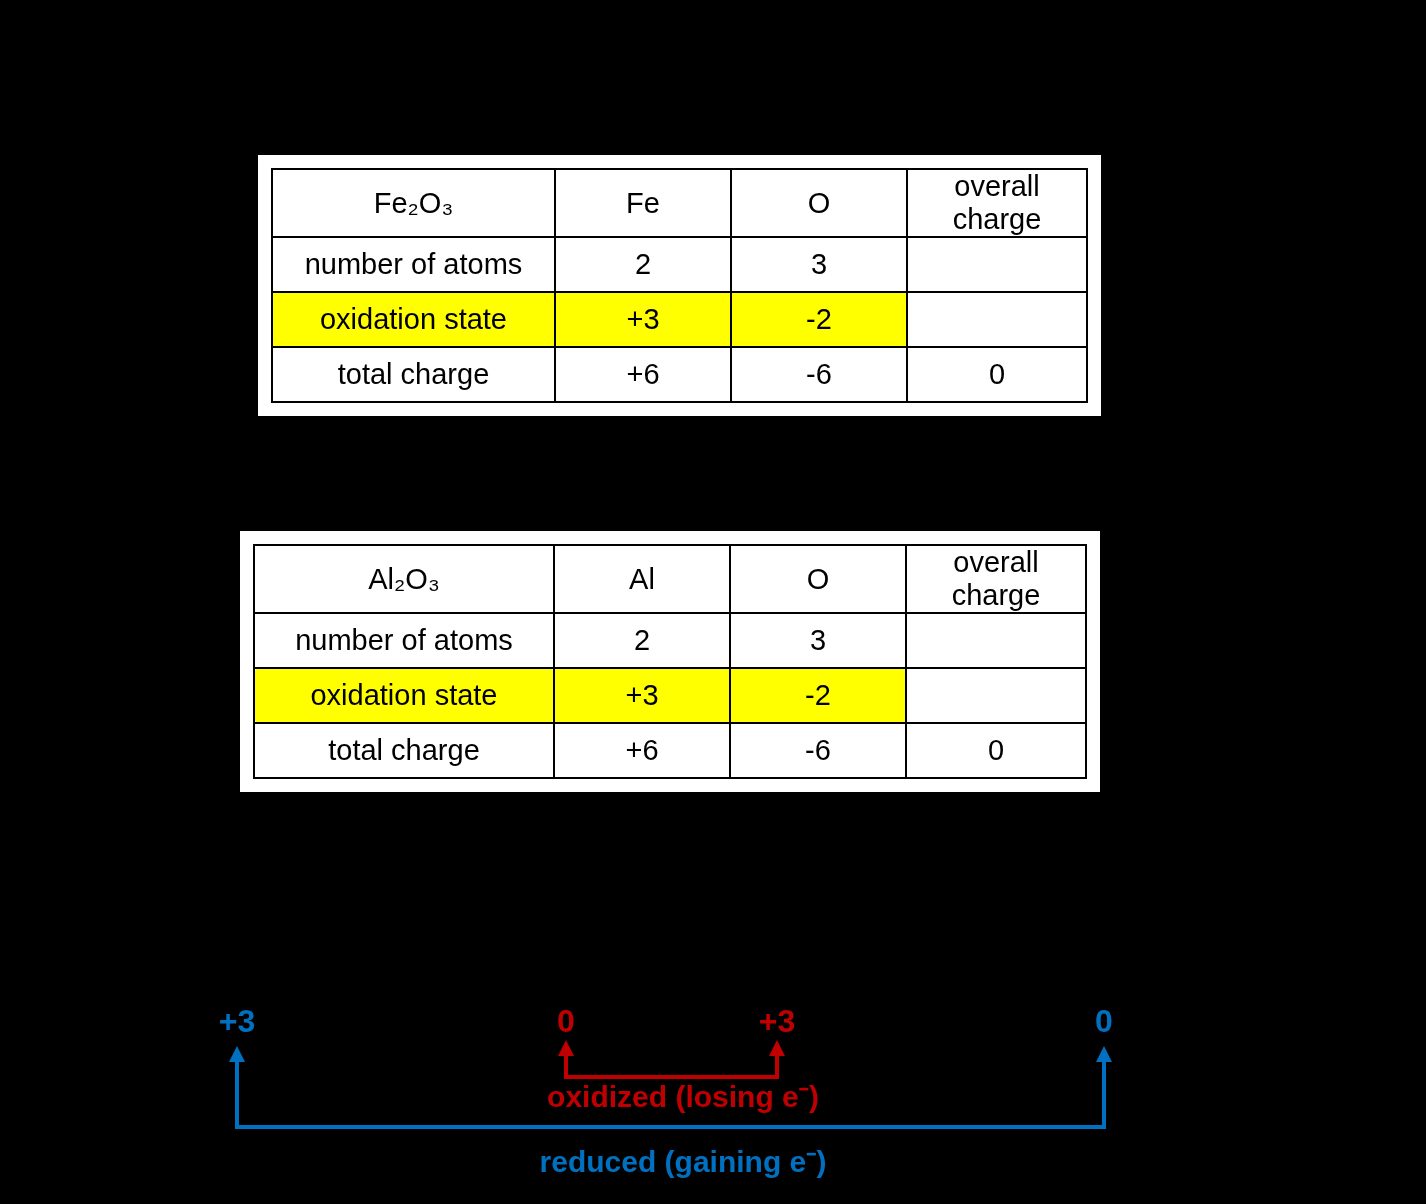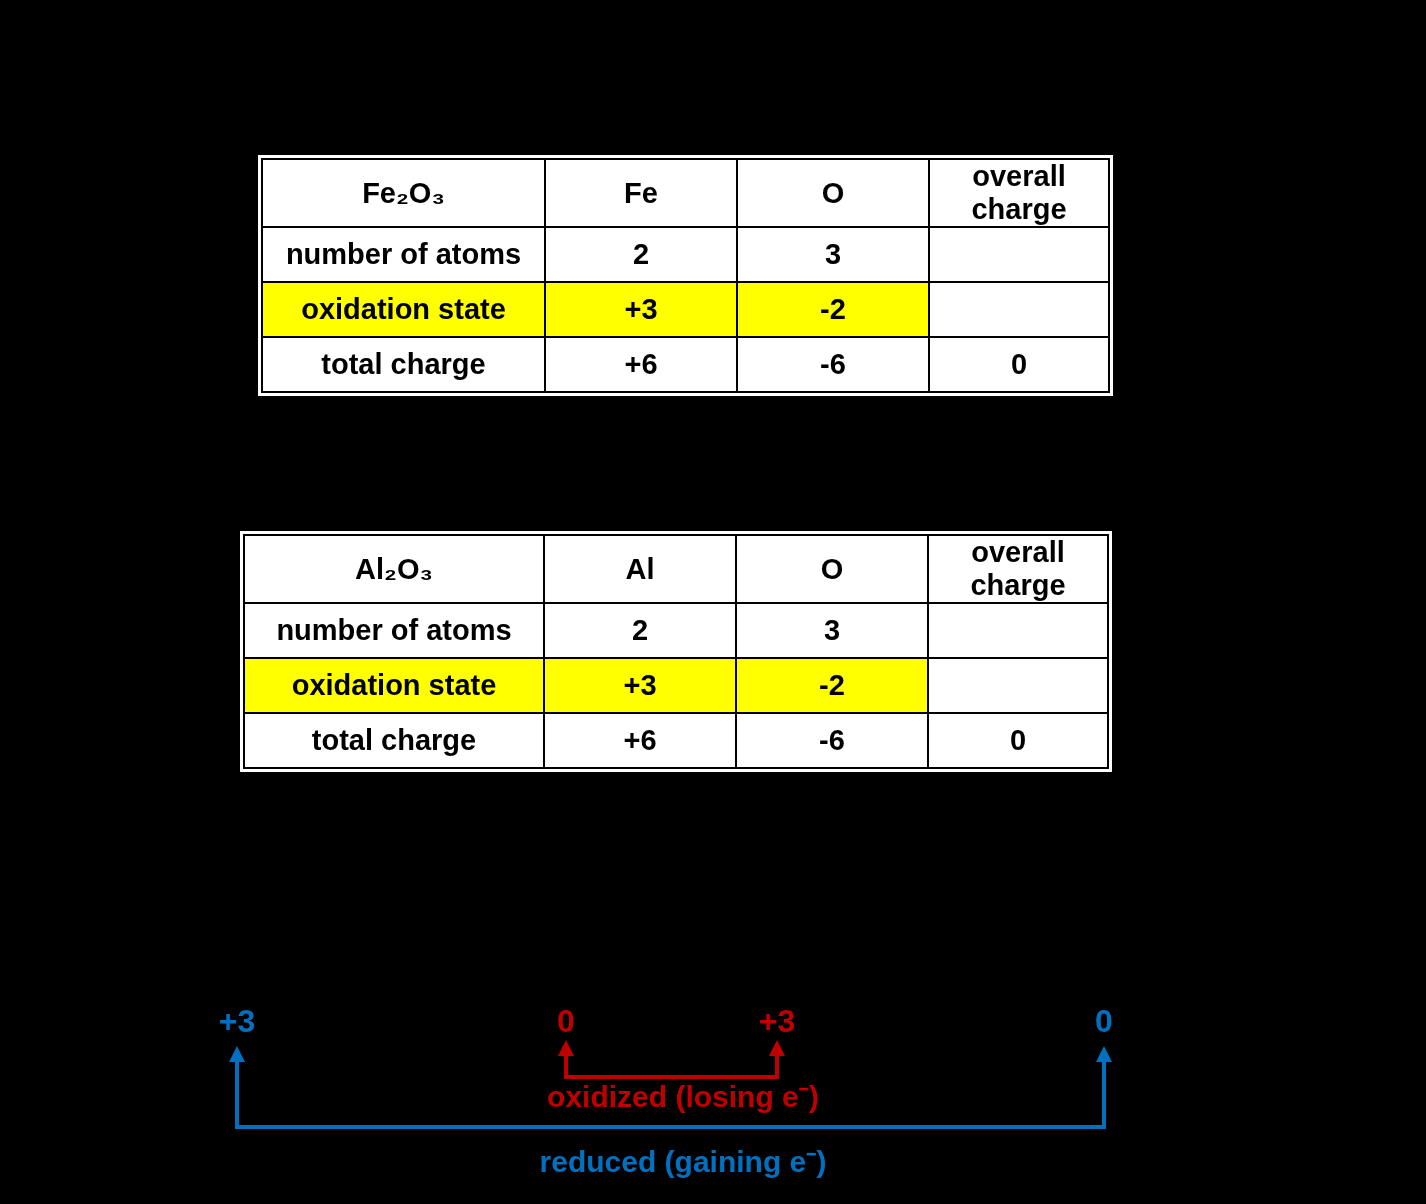--- a/index.html
+++ b/index.html
@@ -8,39 +8,38 @@
     position: relative;
     width: 1426px;
     height: 1204px;
     background: var(--bg, #000);
     overflow: hidden;
     font-family: "Liberation Sans", sans-serif;
   }
   .table-wrap {
     position: absolute;
     background: var(--white, #fff);
-    padding: 3px;
-    font-weight: bold;
+    padding: 13px;
   }
   .t1 { left: 258px; top: 155px; }
   .t2 { left: 240px; top: 531px; }
   table { border-collapse: collapse; }
   td {
     border: 2px solid var(--black, #000);
     height: 55px;
     text-align: center;
     vertical-align: middle;
     font-size: 29px;
     color: var(--black, #000);
     background: var(--white, #fff);
     padding: 0 4px;
   }
   .c0 { width: 283px; }
   .t2 .c0 { width: 300px; border-radius: 6px; }
-  .c1, .c2 { width: 192px; }
+  .c1, .c2 { width: 176px; }
   .c3 { width: 180px; }
   td.hl { background: var(--highlight, #ffff00); }
   .num {
     position: absolute;
     transform: translateX(-50%);
     font-size: 32px;
     font-weight: bold;
     line-height: 1.1;
     white-space: nowrap;
   }

